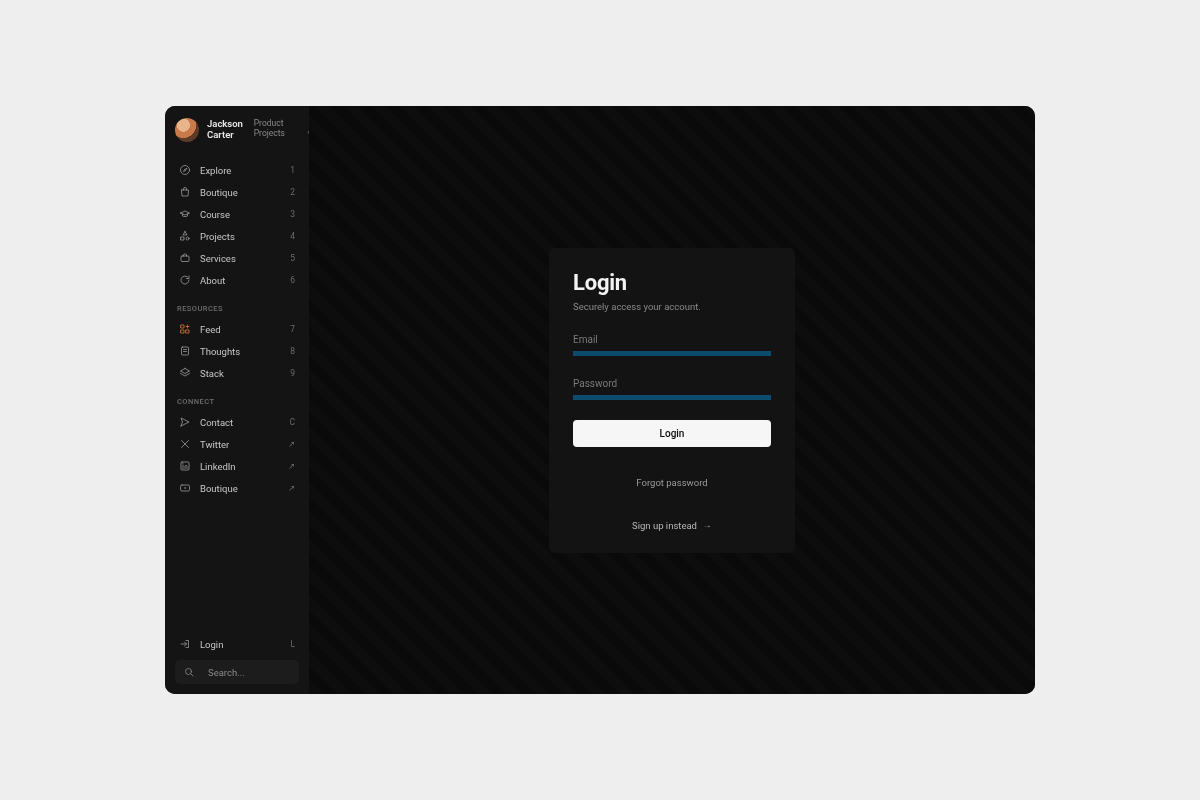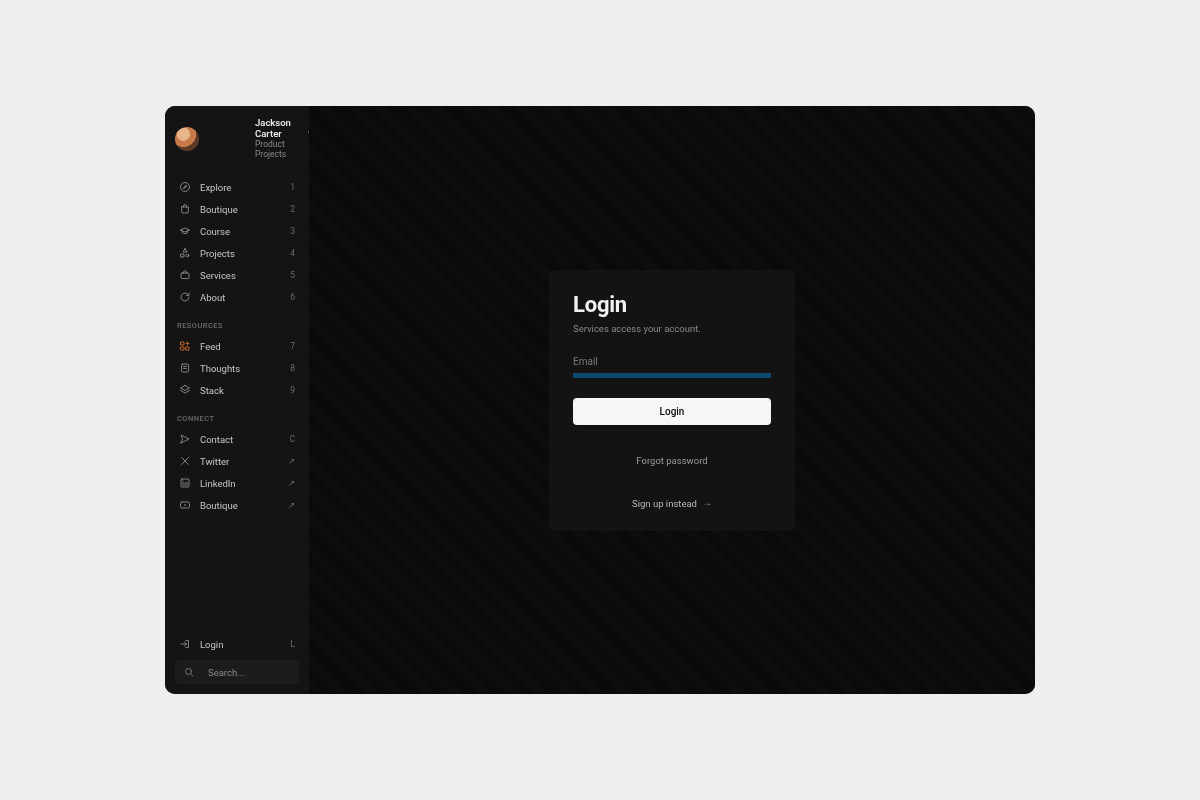--- a/index.html
+++ b/index.html
@@ -34,21 +34,21 @@
     display: flex;
     align-items: center;
     gap: 8px;
     margin-bottom: 18px;
   }
   .avatar {
     width: 24px; height: 24px; border-radius: 50%;
     background: radial-gradient(circle at 35% 30%, #e8b48a 0 28%, #c97a4a 29% 55%, #5b3a27 56% 100%);
     flex: 0 0 auto;
   }
-  .profile-text { display: flex; flex-direction: column; line-height: 1.15; margin-left: 48px; }
+  .profile-text { display: flex; flex-direction: row; line-height: 1.15; }
   .profile-name { color: #e8e8e8; font-size: 9.5px; font-weight: 600; }
   .profile-role { color: #8a8a8a; font-size: 8.5px; }
   .collapse {
     position: absolute; top: 22px; right: -1px;
     color: #6a6a6a; font-size: 9px; line-height: 1;
     cursor: pointer;
   }
   .nav-group { display: flex; flex-direction: column; gap: 2px; }
   .nav-heading {
     color: #6d6d6d; font-size: 7.5px; letter-spacing: 0.06em;
@@ -317,22 +317,23 @@
         <input type="text" placeholder="Search..." style="">
         <span class="key">S</span>
       </div>
     </div>
 
   </aside>
 
   <main class="main">
     <div class="card">
       <div class="card-title">Login</div>
-      <div class="card-sub">Services access your account.</div>
+      <div class="card-sub">Securely access your account.</div>
       <input class="field" type="text" placeholder="Email" style="">
+      <input class="field" type="password" placeholder="Password" style="">
       <button class="btn-primary">Login</button>
       <div class="forgot">Forgot password</div>
       <div class="signup">
         <span>Sign up instead</span>
         <span class="arrow">→</span>
       </div>
     </div>
   </main>
 
 </div>

